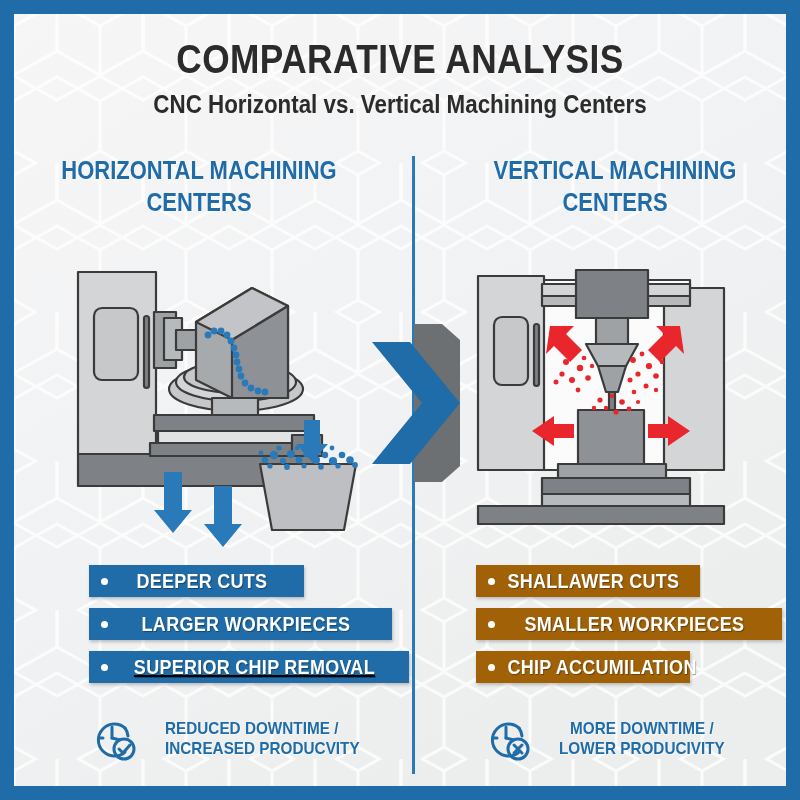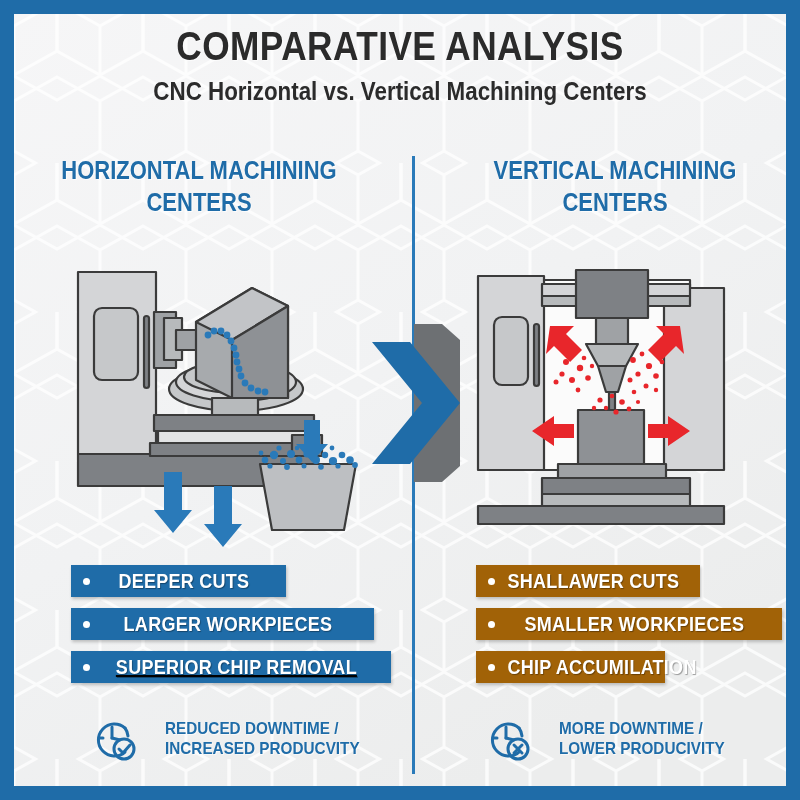--- a/index.html
+++ b/index.html
@@ -8,21 +8,21 @@
     font-family:"Liberation Sans", sans-serif;
     background:#1f6ca8;
   }
   #poster{
     position:relative;width:800px;height:800px;box-sizing:border-box;
     border:14px solid #1f6ca8;background:#f2f3f4;
   }
   
   #hexbg{position:absolute;inset:0;opacity:1;}
   
-  .title-block{position:absolute;left:0;right:0;top:11px;text-align:center;}
+  .title-block{position:absolute;left:0;right:0;top:24px;text-align:center;}
   .main-title{
     font-size:41px;font-weight:bold;color:#2b2b2b;letter-spacing:.5px;
     transform:scaleX(.86);transform-origin:center;
     text-shadow:1px 1px 0 rgba(255,255,255,.6);
     line-height:1.05;margin:0;
   }
   .sub-title{
     font-size:26px;font-weight:bold;color:#2b2b2b;
     transform:scaleX(.86);transform-origin:center;
     line-height:1.2;margin:8px 0 0 0;
@@ -41,48 +41,48 @@
     position:absolute;left:398px;top:142px;width:3px;height:618px;
     background:#2a7ab9;
   }
   .chev-wrap{position:absolute;left:354px;top:298px;width:96px;height:182px;}
   
   .illus{position:absolute;}
   .illus.left{left:42px;top:244px;}
   .illus.right{left:452px;top:248px;}
   
   .bullets{position:absolute;}
-  .bullets.left{left:57px;top:551px;}
+  .bullets.left{left:75px;top:551px;}
   .bullets.right{left:462px;top:551px;}
   .bar{
     display:flex;align-items:center;height:32px;margin-bottom:11px;
     box-shadow:1px 2px 3px rgba(0,0,0,.22);
     padding:0 10px 0 12px;box-sizing:border-box;
   }
   .bar.blue{background:#1f6ca8;}
   .bar.gray{background:#a16207;}
   .bar .dot{
     width:7px;height:7px;border-radius:50%;background:#ffffff;flex:0 0 auto;
   }
   .bar .btext{
     flex:1 1 auto;text-align:center;color:#ffffff;font-weight:bold;
     font-size:20px;letter-spacing:.3px;white-space:nowrap;
     transform:scaleX(.9);transform-origin:center;
     text-shadow:1px 1px 1px rgba(0,0,0,.35);
     padding-left:2px;
   }
   
   .w1{width:215px;} .w2{width:303px;} .w3{width:320px;text-decoration:underline;}
-  .r1{width:224px;} .r2{width:306px;} .r3{width:189px;}
+  .r1{width:224px;} .r2{width:306px;} .r3{width:214px;}
   
   .footer{
     position:absolute;display:flex;align-items:center;gap:27px;
   }
   .footer.left{left:78px;top:702px;}
-  .footer.right{left:472px;top:702px;}
+  .footer.right{left:472px;top:702px;text-align:center;}
   .footer .ftext{
     font-size:17px;font-weight:bold;color:#1f6ca8;line-height:1.18;
     transform:scaleX(.9);transform-origin:left center;white-space:nowrap;
     text-shadow:1px 1px 0 rgba(255,255,255,.6);
   }
 </style>
 </head>
 <body>
 
 <div id="poster">

